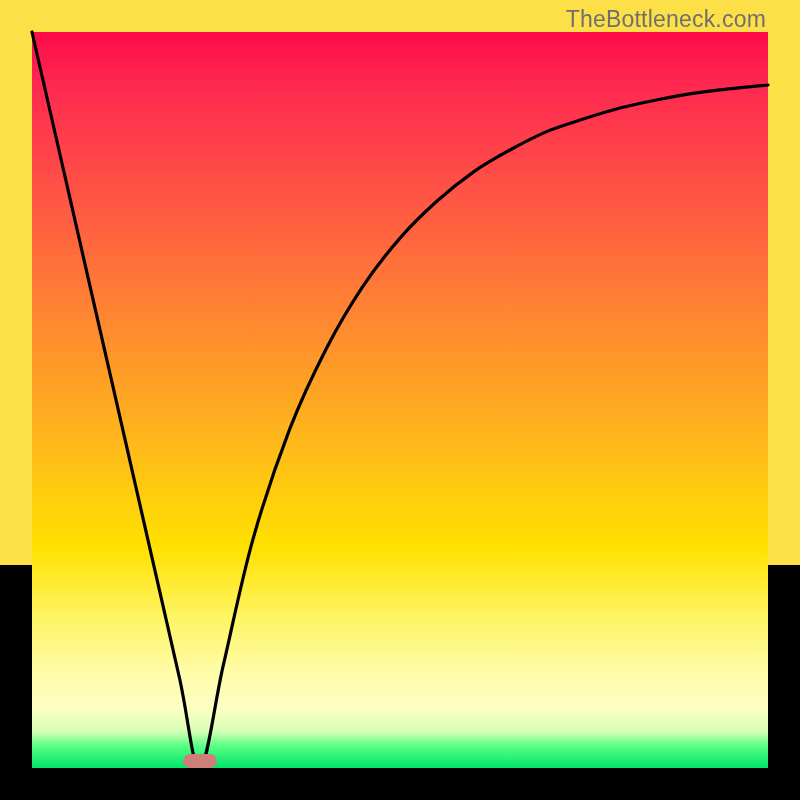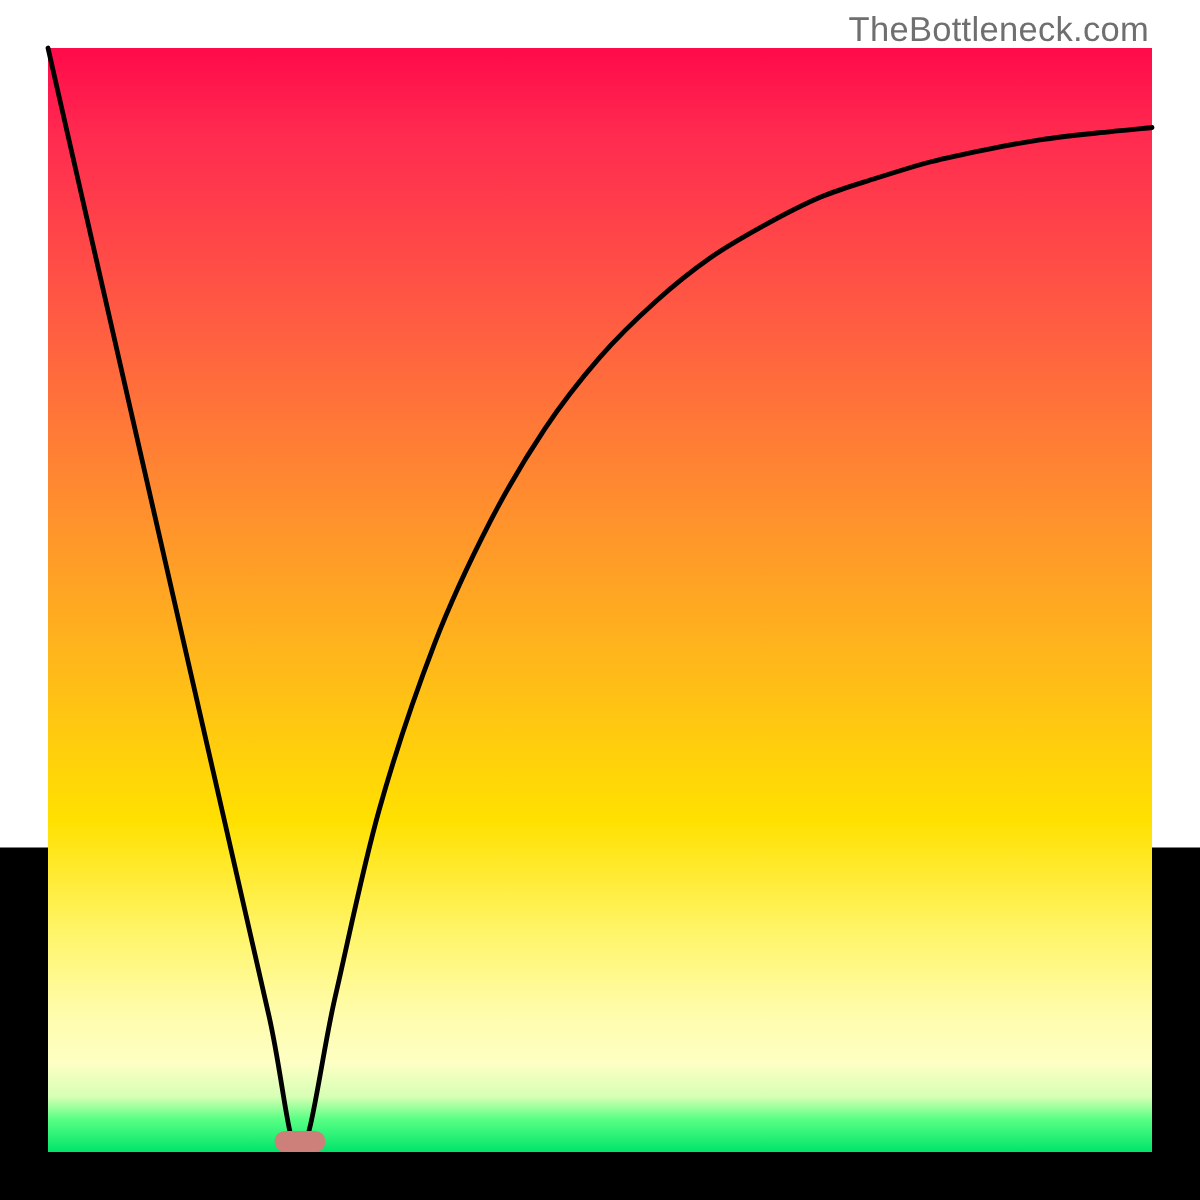--- a/index.html
+++ b/index.html
@@ -8,21 +8,21 @@
     width: 800px;
     height: 800px;
     overflow: hidden;
     background: #000;
     font-family: Arial, Helvetica, sans-serif;
   }
   .frame {
     position: relative;
     width: 800px;
     height: 565px;
-    background: #ffffff;
+    background: #fde047;
   }
   .plot {
     position: absolute;
     left: 32px;
     top: 32px;
     width: 736px;
     height: 736px;
     
     background: linear-gradient(
       to bottom,

